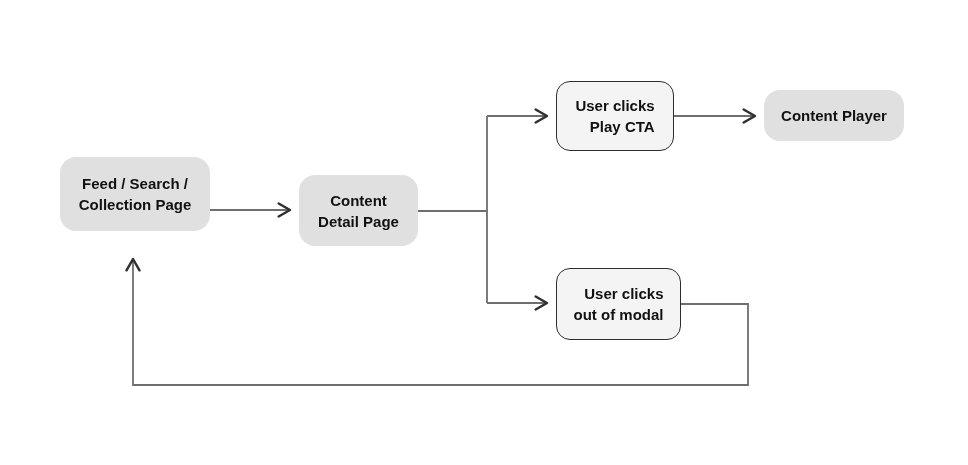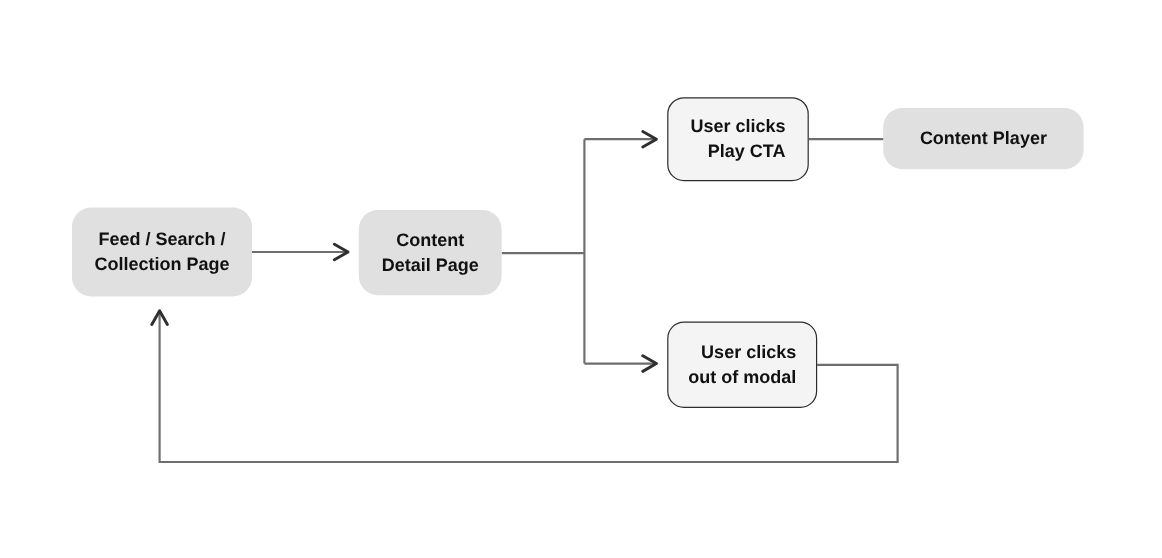--- a/index.html
+++ b/index.html
@@ -59,36 +59,36 @@
 
     <path d="M487,116 H547" fill="none" stroke="#6e6e6e" stroke-width="1.8" marker-end="url(#arrow)"></path>
 
     <path d="M487,303 H547" fill="none" stroke="#6e6e6e" stroke-width="1.8" marker-end="url(#arrow)"></path>
 
     <path d="M674,116 H755" fill="none" stroke="#6e6e6e" stroke-width="1.8" marker-end="url(#arrow)"></path>
 
     <path d="M681,304 L748,304 L748,385 L133,385 L133,259" fill="none" stroke="#6e6e6e" stroke-width="1.8" marker-end="url(#arrow)"></path>
   </svg>
 
-  <div class="node filled" style="left:60px; top:173px; width:150px; height:74px;">
+  <div class="node filled" style="left:60px; top:157px; width:150px; height:74px;">
     <span class="node-label">Feed / Search /
 Collection Page</span>
   </div>
 
   <div class="node filled" style="left:299px; top:175px; width:119px; height:71px;">
     <span class="node-label">Content
 Detail Page</span>
   </div>
 
   <div class="node outlined" style="left:556px; top:81px; width:118px; height:70px;">
     <span class="node-label">User clicks
 Play CTA</span>
   </div>
 
-  <div class="node filled" style="left:736px; top:90px; width:167px; height:51px;">
+  <div class="node filled" style="left:764px; top:90px; width:140px; height:51px;">
     <span class="node-label">Content Player</span>
   </div>
 
   <div class="node outlined" style="left:556px; top:268px; width:125px; height:72px;">
     <span class="node-label">User clicks
 out of modal</span>
   </div>
 
 </div>
 

